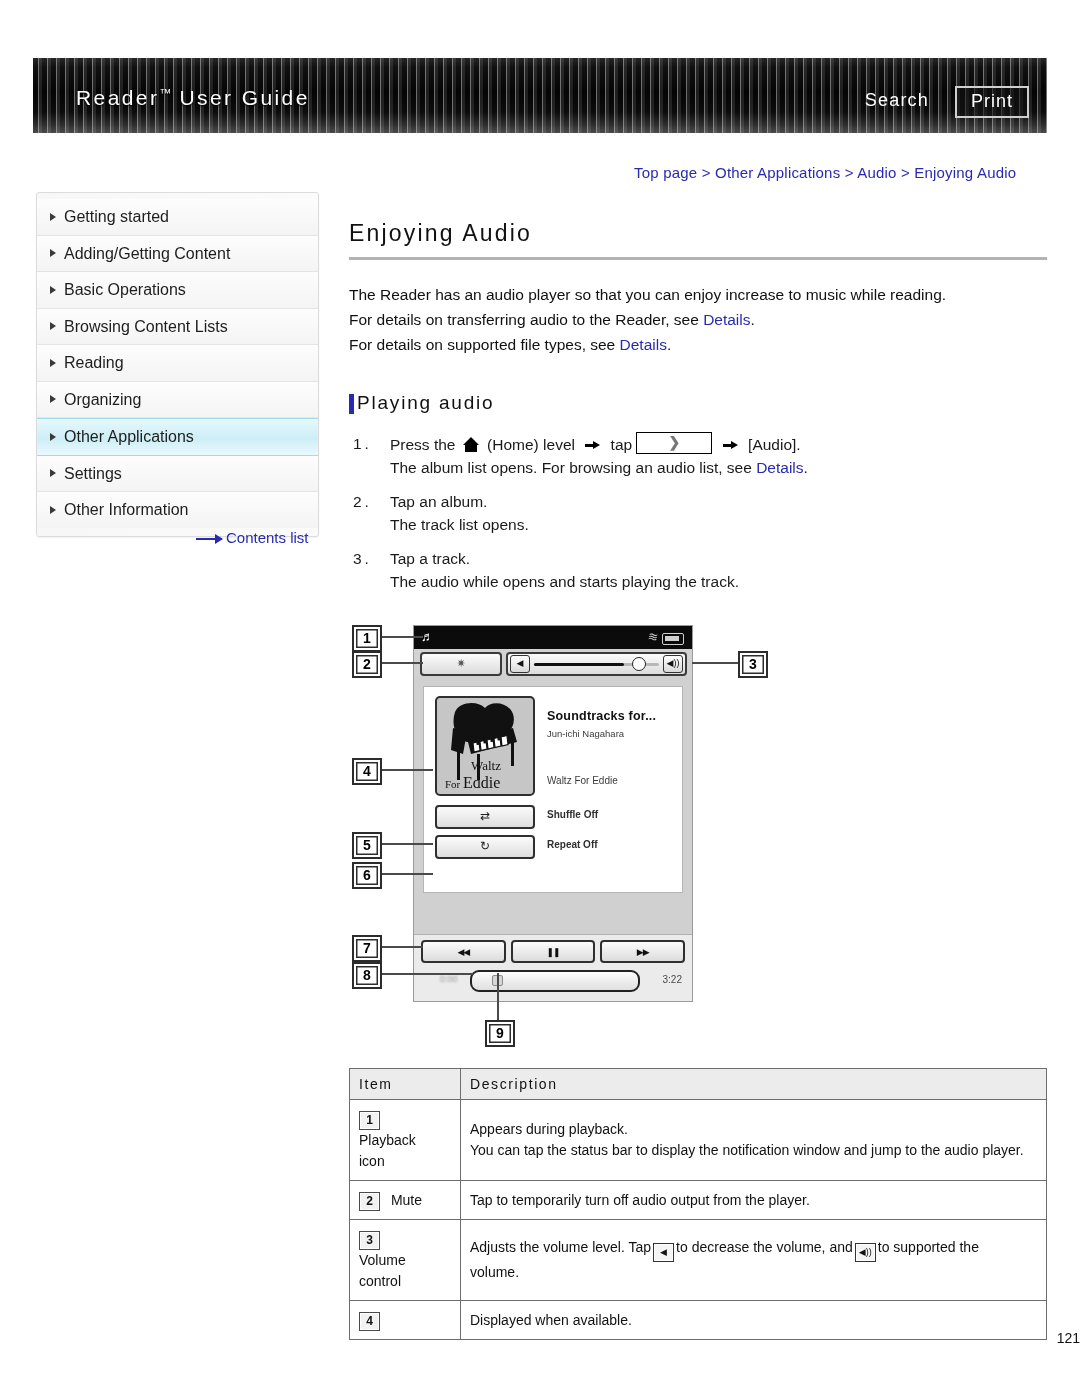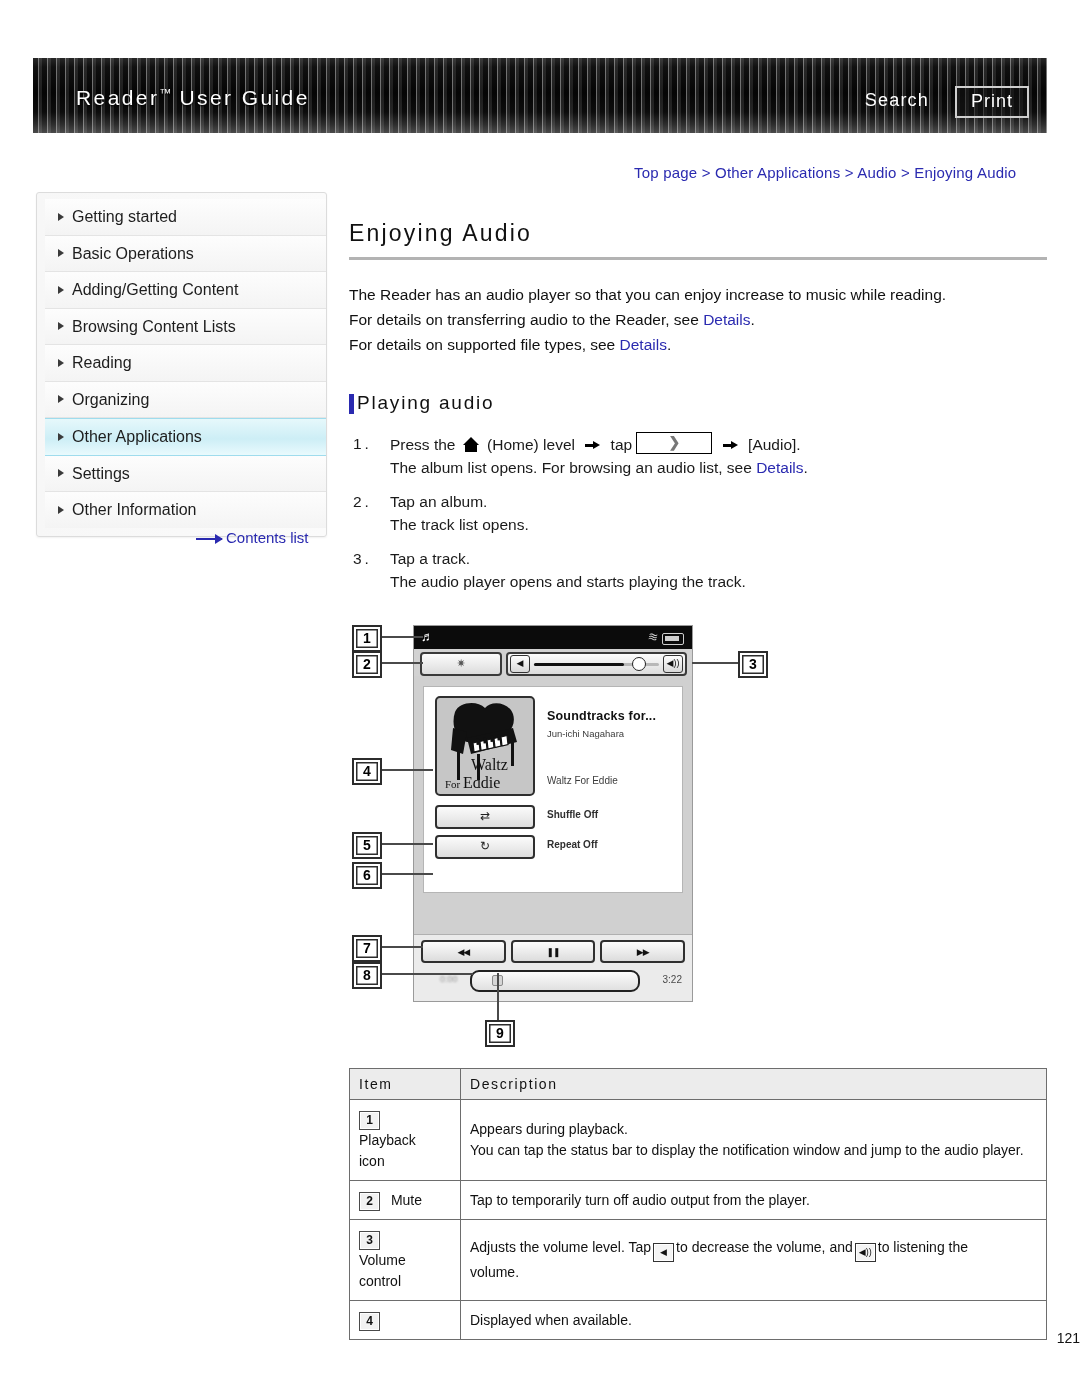--- a/index.html
+++ b/index.html
@@ -48,21 +48,21 @@
     position:absolute;left:634px;top:164px;
     font-size:15px;color:#2a2ab0;letter-spacing:.2px;white-space:nowrap;
   }
 
   
   .sidebar{
     position:absolute;left:36px;top:192px;width:281px;
     background:linear-gradient(to right,#f7f7f7,#fbfbfb);
     border:1px solid #dcdcdc;border-radius:3px;
     box-shadow:0 1px 2px rgba(0,0,0,0.06);
-    padding:6px 0 8px 8px;
+    padding:6px 0 8px 0;
   }
   .nav-item{
     position:relative;height:35.5px;line-height:35.5px;
     padding-left:27px;font-size:16px;color:#1d1d1d;
     border-bottom:1px solid #e4e4e4;
     background:linear-gradient(to bottom,#fdfdfd 0%,#f4f4f4 100%);
   }
   .nav-item:last-child{border-bottom:none;}
   .nav-item .bullet{
     position:absolute;left:13px;top:50%;margin-top:-4px;
@@ -173,21 +173,21 @@
 
   .dev-body{position:absolute;left:0;top:50px;right:0;bottom:66px;background:#d0d0d0;}
   .panel{
     position:absolute;left:9px;top:10px;right:9px;height:205px;background:#fff;border:1px solid #b5b5b5;
   }
   .art{
     position:absolute;left:11px;top:9px;width:96px;height:96px;
     background:#c6c6c6;border:2px solid #2f2f2f;border-radius:5px;overflow:hidden;
   }
   .art svg{display:block;}
-  .art-t1{position:absolute;left:34px;bottom:20px;font-family:"Liberation Serif",serif;font-size:16px;color:#111;}
+  .art-t1{position:absolute;left:34px;bottom:20px;font-family:"Liberation Serif",serif;font-size:13px;color:#111;}
   .art-t2{position:absolute;left:8px;bottom:2px;font-family:"Liberation Serif",serif;font-size:11px;color:#111;}
   .art-t2 b{font-size:16px;font-weight:normal;}
   .meta-title{position:absolute;left:123px;top:22px;font-size:12.5px;font-weight:bold;color:#111;letter-spacing:.2px;}
   .meta-artist{position:absolute;left:123px;top:41px;font-size:9.5px;color:#3c3c3c;}
   .meta-track{position:absolute;left:123px;top:88px;font-size:10px;color:#3c3c3c;}
 
   .opt-btn{
     position:absolute;left:11px;width:96px;height:20px;
     background:linear-gradient(to bottom,#fbfbfb,#dedede);
     border:2px solid #2f2f2f;border-radius:4px;
@@ -261,25 +261,25 @@
 
 <div class="breadcrumb">Top page &gt; Other Applications &gt; Audio &gt; Enjoying Audio</div>
 
 <div class="sidebar">
   <div class="nav-item">
     <span class="bullet"></span>
     <span>Getting started</span>
   </div>
   <div class="nav-item">
     <span class="bullet"></span>
+    <span>Adding/Getting Content</span>
+  </div>
+  <div class="nav-item">
+    <span class="bullet"></span>
     <span>Basic Operations</span>
-  </div>
-  <div class="nav-item">
-    <span class="bullet"></span>
-    <span>Adding/Getting Content</span>
   </div>
   <div class="nav-item">
     <span class="bullet"></span>
     <span>Browsing Content Lists</span>
   </div>
   <div class="nav-item">
     <span class="bullet"></span>
     <span>Reading</span>
   </div>
   <div class="nav-item">
@@ -331,21 +331,21 @@
       <span class="sub"><span>The album list opens. For browsing an audio list, see </span><a class="lnk" href="#">Details</a><span>.</span></span>
     </li>
     <li class="step">
       <span class="num">2.</span>
       <span>Tap an album.</span>
       <span class="sub">The track list opens.</span>
     </li>
     <li class="step">
       <span class="num">3.</span>
       <span>Tap a track.</span>
-      <span class="sub">The audio player opens and starts playing the track.</span>
+      <span class="sub">The audio while opens and starts playing the track.</span>
     </li>
   </ul>
 
   <div class="figure">
 
     <div class="device">
 
       <div class="dev-status">
         <span class="note-ico">♬</span>
         <span class="wifi-ico">≋</span>
@@ -489,21 +489,21 @@
       </td>
       <td>Tap to temporarily turn off audio output from the player.</td>
     </tr>
     <tr>
       <td class="c1">
         <span class="cbox">3</span><br>
         <span>Volume</span><br>
         <span>control</span>
       </td>
       <td>
-        <span>Adjusts the volume level. Tap</span><span class="vico">◀</span><span>to decrease the volume, and</span><span class="vico">◀))</span><span>to listening the</span><br>
+        <span>Adjusts the volume level. Tap</span><span class="vico">◀</span><span>to decrease the volume, and</span><span class="vico">◀))</span><span>to supported the</span><br>
         <span>volume.</span>
       </td>
     </tr>
     <tr>
       <td class="c1">
         <span class="cbox">4</span>
       </td>
       <td>Displayed when available.</td>
     </tr>
   </tbody>

